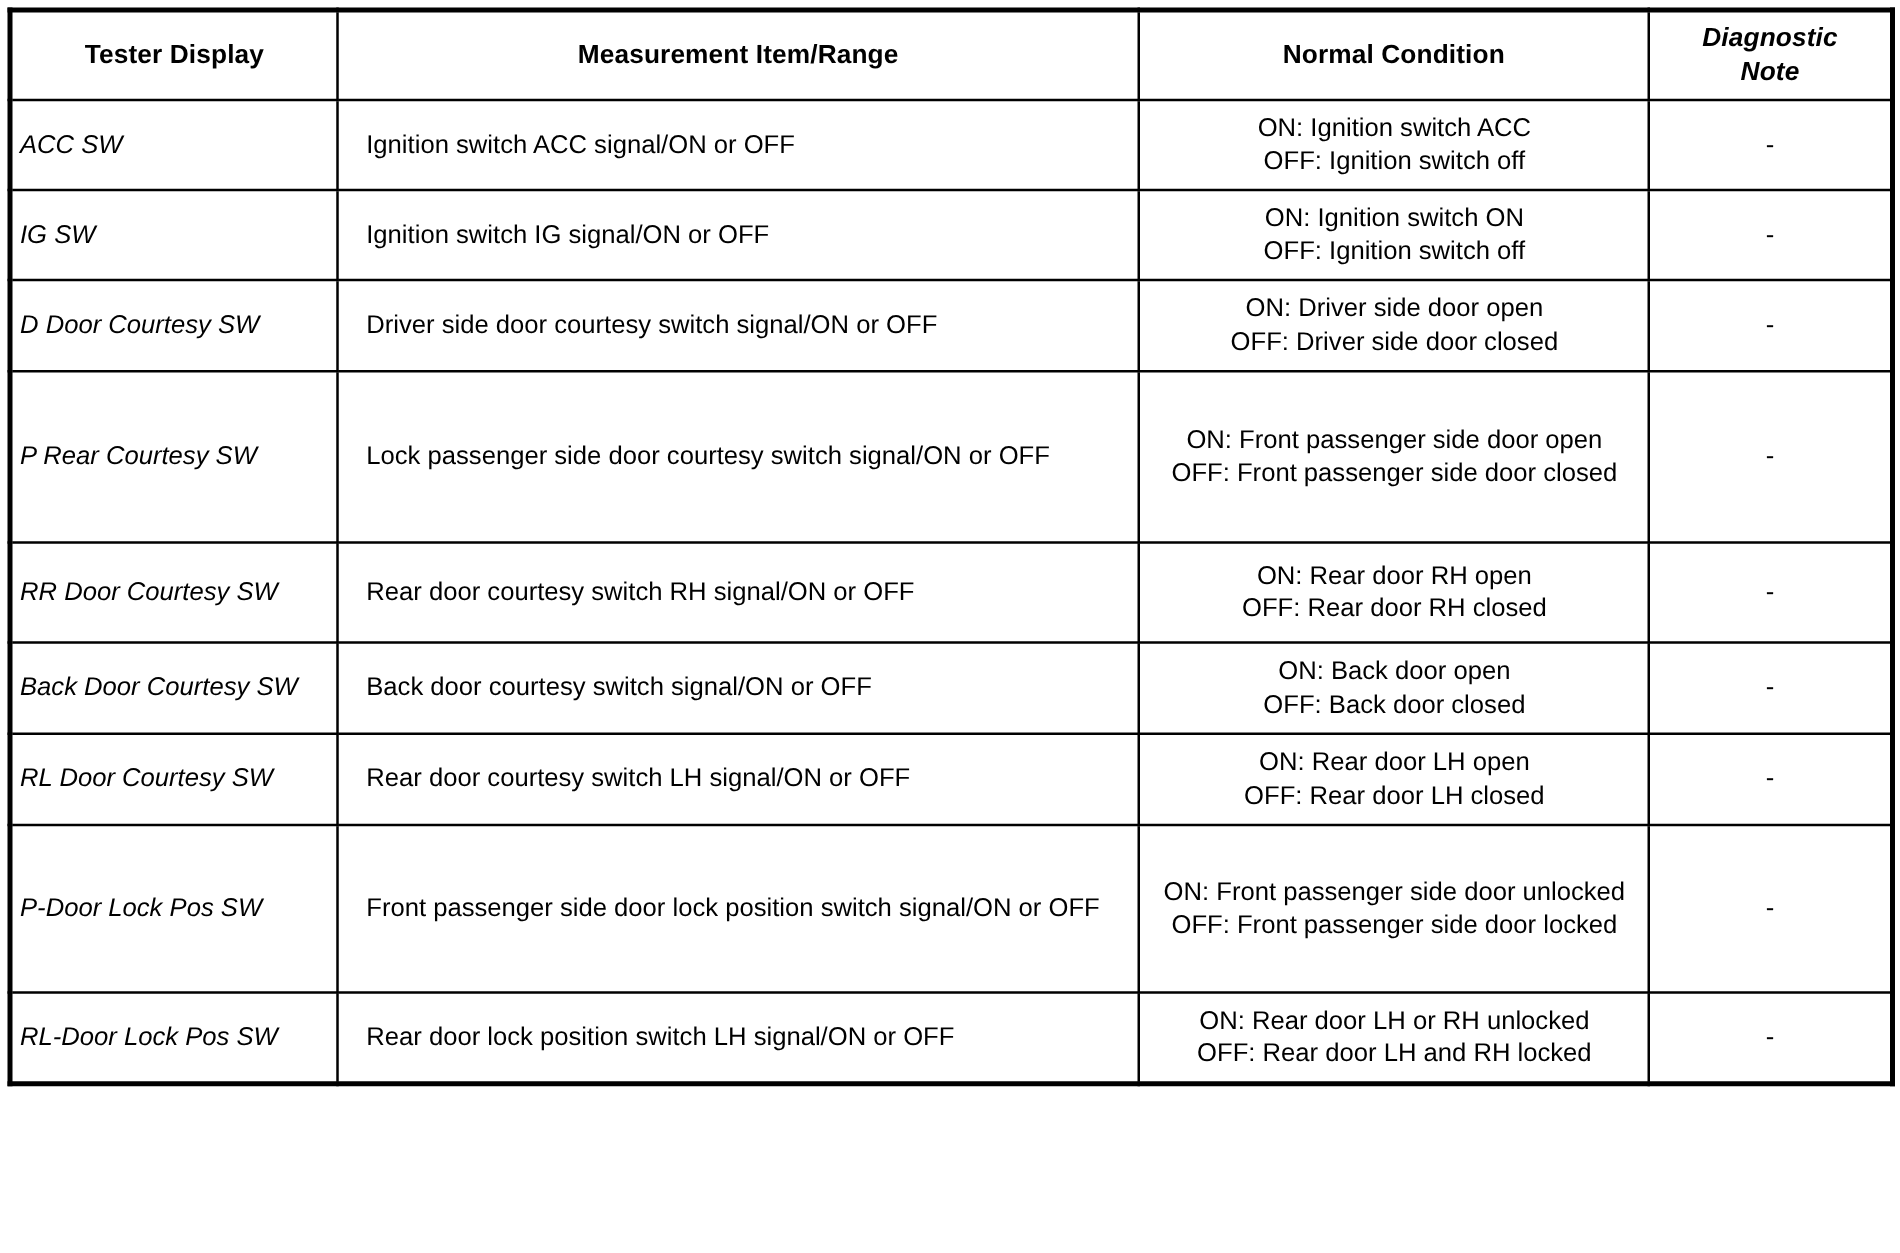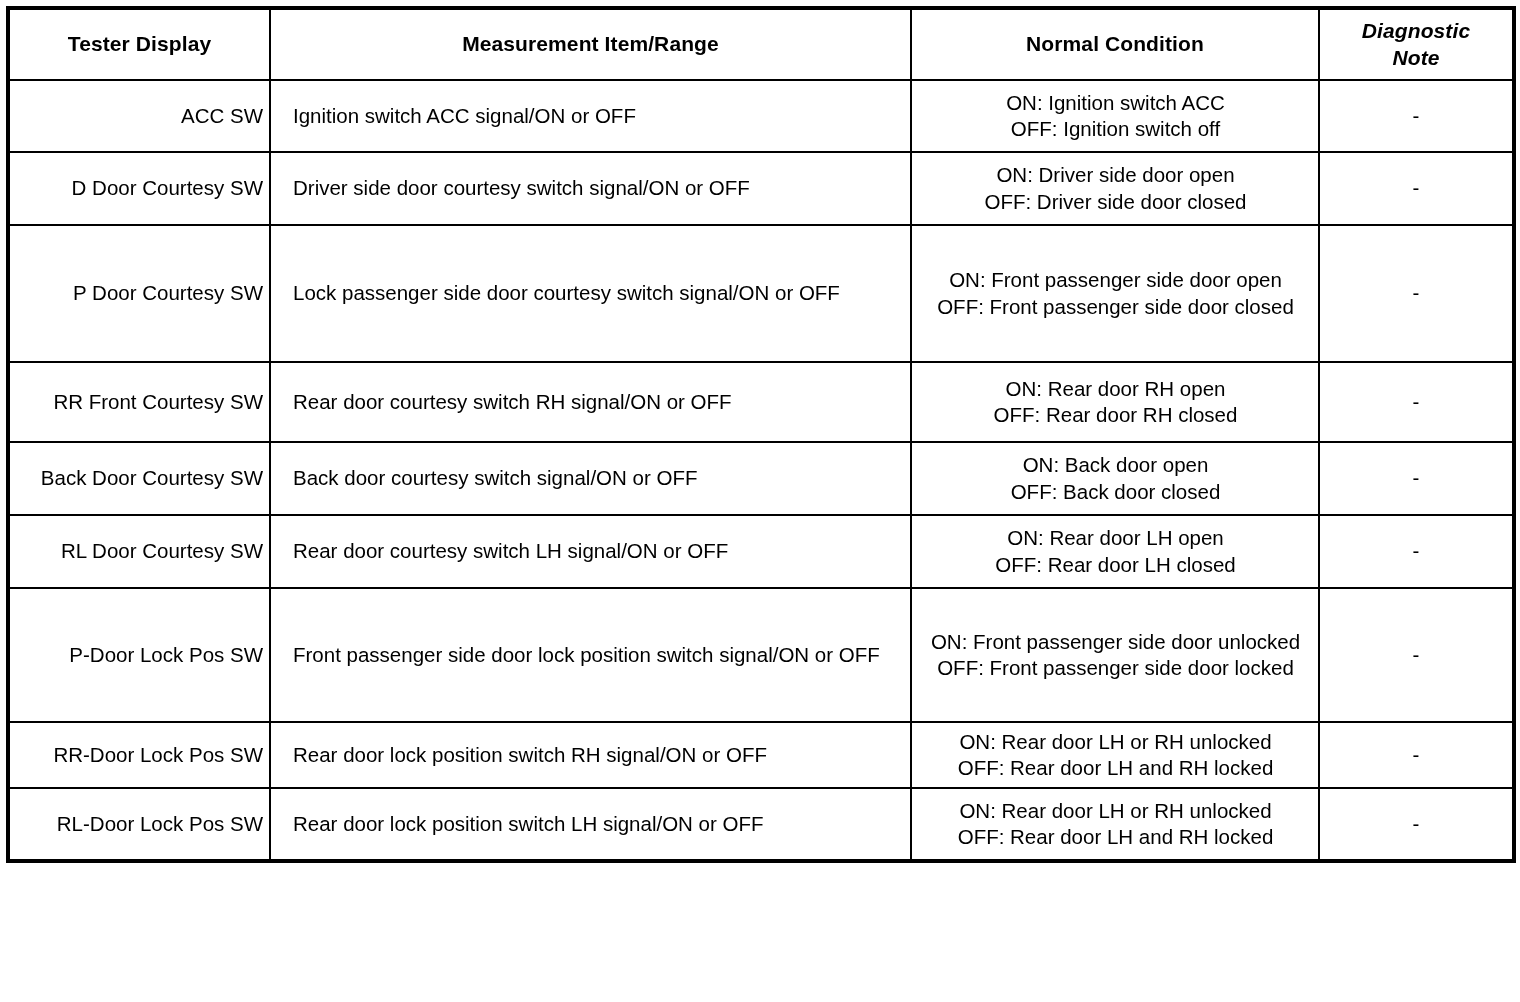--- a/index.html
+++ b/index.html
@@ -50,22 +50,23 @@
     height: 72px;
     padding: 4px 6px;
     letter-spacing: 0.1px;
   }
 
   tbody td {
     font-weight: normal;
   }
 
   td.cell-tester {
-    text-align: right;
+    text-align: left;
     padding: 6px 6px;
+    font-style: italic;
   }
 
   td.cell-measure {
     text-align: left;
     padding: 6px 6px 6px 22px;
   }
 
   td.cell-normal {
     text-align: center;
     padding: 6px 4px 6px 5px;
@@ -106,36 +107,43 @@
       </tr>
     </thead>
     <tbody>
       <tr class="r-h72">
         <td class="cell-tester">ACC SW</td>
         <td class="cell-measure">Ignition switch ACC signal/ON or OFF</td>
         <td class="cell-normal">ON: Ignition switch ACC
 OFF: Ignition switch off</td>
         <td class="cell-note">-</td>
       </tr>
+      <tr class="r-h72">
+        <td class="cell-tester">IG SW</td>
+        <td class="cell-measure">Ignition switch IG signal/ON or OFF</td>
+        <td class="cell-normal">ON: Ignition switch ON
+OFF: Ignition switch off</td>
+        <td class="cell-note">-</td>
+      </tr>
       <tr class="r-h73">
         <td class="cell-tester">D Door Courtesy SW</td>
         <td class="cell-measure">Driver side door courtesy switch signal/ON or OFF</td>
         <td class="cell-normal">ON: Driver side door open
 OFF: Driver side door closed</td>
         <td class="cell-note">-</td>
       </tr>
       <tr class="r-h137">
-        <td class="cell-tester">P Door Courtesy SW</td>
+        <td class="cell-tester">P Rear Courtesy SW</td>
         <td class="cell-measure">Lock passenger side door courtesy switch signal/ON or OFF</td>
         <td class="cell-normal">ON: Front passenger side door open
 OFF: Front passenger side door closed</td>
         <td class="cell-note">-</td>
       </tr>
       <tr class="r-h80">
-        <td class="cell-tester">RR Front Courtesy SW</td>
+        <td class="cell-tester">RR Door Courtesy SW</td>
         <td class="cell-measure">Rear door courtesy switch RH signal/ON or OFF</td>
         <td class="cell-normal">ON: Rear door RH open
 OFF: Rear door RH closed</td>
         <td class="cell-note">-</td>
       </tr>
       <tr class="r-h73">
         <td class="cell-tester">Back Door Courtesy SW</td>
         <td class="cell-measure">Back door courtesy switch signal/ON or OFF</td>
         <td class="cell-normal">ON: Back door open
 OFF: Back door closed</td>
@@ -148,27 +156,20 @@
 OFF: Rear door LH closed</td>
         <td class="cell-note">-</td>
       </tr>
       <tr class="r-h134">
         <td class="cell-tester">P-Door Lock Pos SW</td>
         <td class="cell-measure">Front passenger side door lock position switch signal/ON or OFF</td>
         <td class="cell-normal">ON: Front passenger side door unlocked
 OFF: Front passenger side door locked</td>
         <td class="cell-note">-</td>
       </tr>
-      <tr class="r-h60">
-        <td class="cell-tester">RR-Door Lock Pos SW</td>
-        <td class="cell-measure">Rear door lock position switch RH signal/ON or OFF</td>
-        <td class="cell-normal">ON: Rear door LH or RH unlocked
-OFF: Rear door LH and RH locked</td>
-        <td class="cell-note">-</td>
-      </tr>
       <tr class="r-h73">
         <td class="cell-tester">RL-Door Lock Pos SW</td>
         <td class="cell-measure">Rear door lock position switch LH signal/ON or OFF</td>
         <td class="cell-normal">ON: Rear door LH or RH unlocked
 OFF: Rear door LH and RH locked</td>
         <td class="cell-note">-</td>
       </tr>
     </tbody>
   </table>
 </div>

